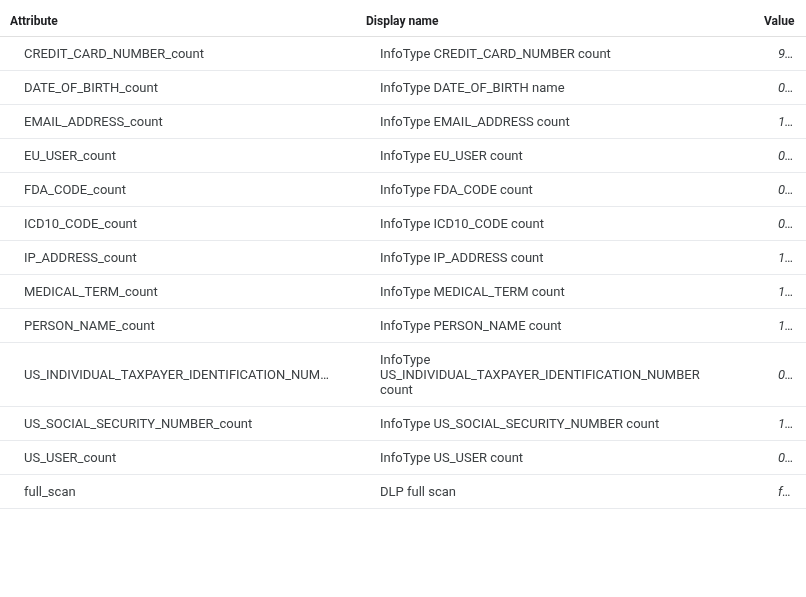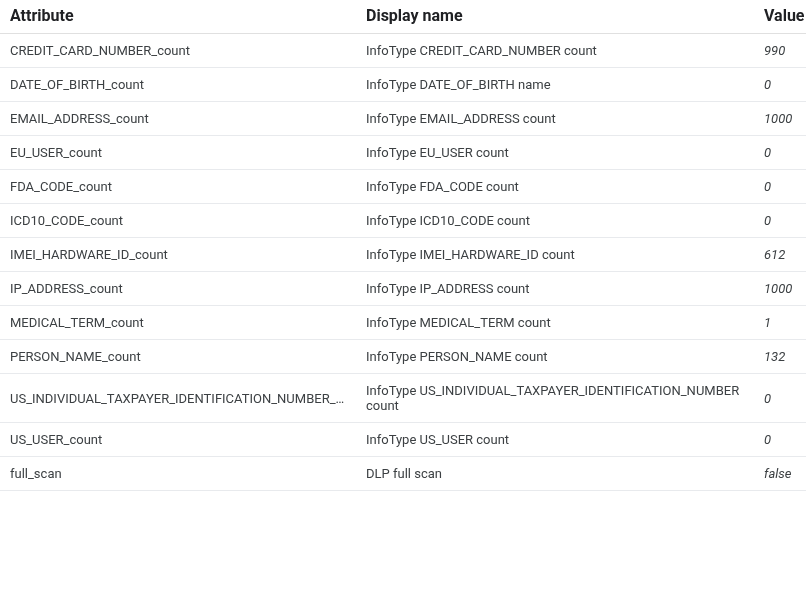--- a/index.html
+++ b/index.html
@@ -13,35 +13,35 @@
       color: #202124;
       background: #fff;
       width: 806px;
     }
     table {
       width: 100%;
       border-collapse: collapse;
       table-layout: fixed;
     }
     thead th {
-      font-size: 16px;
+      font-size: 12px;
       font-weight: 700;
       color: #202124;
       text-align: left;
-      padding: 6px 10px 8px 10px;
+      padding: 14px 10px 8px 10px;
       border-bottom: 1px solid #e0e0e0;
       vertical-align: middle;
     }
     thead th:last-child {
       text-align: left;
     }
     tbody td {
       font-size: 13px;
       color: #3c4043;
-      padding: 9px 10px;
+      padding: 9px 24px;
       border-bottom: 1px solid #e8eaed;
       vertical-align: middle;
       overflow: hidden;
       text-overflow: ellipsis;
       margin-left: 44px;
     }
     col.col-attr { width: 356px; }
     col.col-disp { width: 398px; }
     col.col-val  { width: 52px; }
     td.val { text-align: left; font-style: italic; }
@@ -87,45 +87,45 @@
         <td>FDA_CODE_count</td>
         <td>InfoType FDA_CODE count</td>
         <td class="val">0</td>
       </tr>
       <tr>
         <td>ICD10_CODE_count</td>
         <td>InfoType ICD10_CODE count</td>
         <td class="val">0</td>
       </tr>
       <tr>
-        <td>IMEI_HARDWARE_ID_count</td>
-        <td>InfoType IMEI_HARDWARE_ID count</td>
-        <td class="val">612</td>
-      </tr>
-      <tr>
         <td>IP_ADDRESS_count</td>
         <td>InfoType IP_ADDRESS count</td>
         <td class="val">1000</td>
       </tr>
       <tr>
         <td>MEDICAL_TERM_count</td>
         <td>InfoType MEDICAL_TERM count</td>
         <td class="val">1</td>
       </tr>
       <tr>
         <td>PERSON_NAME_count</td>
         <td>InfoType PERSON_NAME count</td>
         <td class="val">132</td>
       </tr>
       <tr>
         <td>US_INDIVIDUAL_TAXPAYER_IDENTIFICATION_NUMBER_count</td>
         <td>InfoType US_INDIVIDUAL_TAXPAYER_IDENTIFICATION_NUMBER count</td>
         <td class="val">0</td>
       </tr>
       <tr>
+        <td>US_SOCIAL_SECURITY_NUMBER_count</td>
+        <td>InfoType US_SOCIAL_SECURITY_NUMBER count</td>
+        <td class="val">1000</td>
+      </tr>
+      <tr>
         <td>US_USER_count</td>
         <td>InfoType US_USER count</td>
         <td class="val">0</td>
       </tr>
       <tr>
         <td>full_scan</td>
         <td>DLP full scan</td>
         <td class="val">false</td>
       </tr>
     </tbody>

